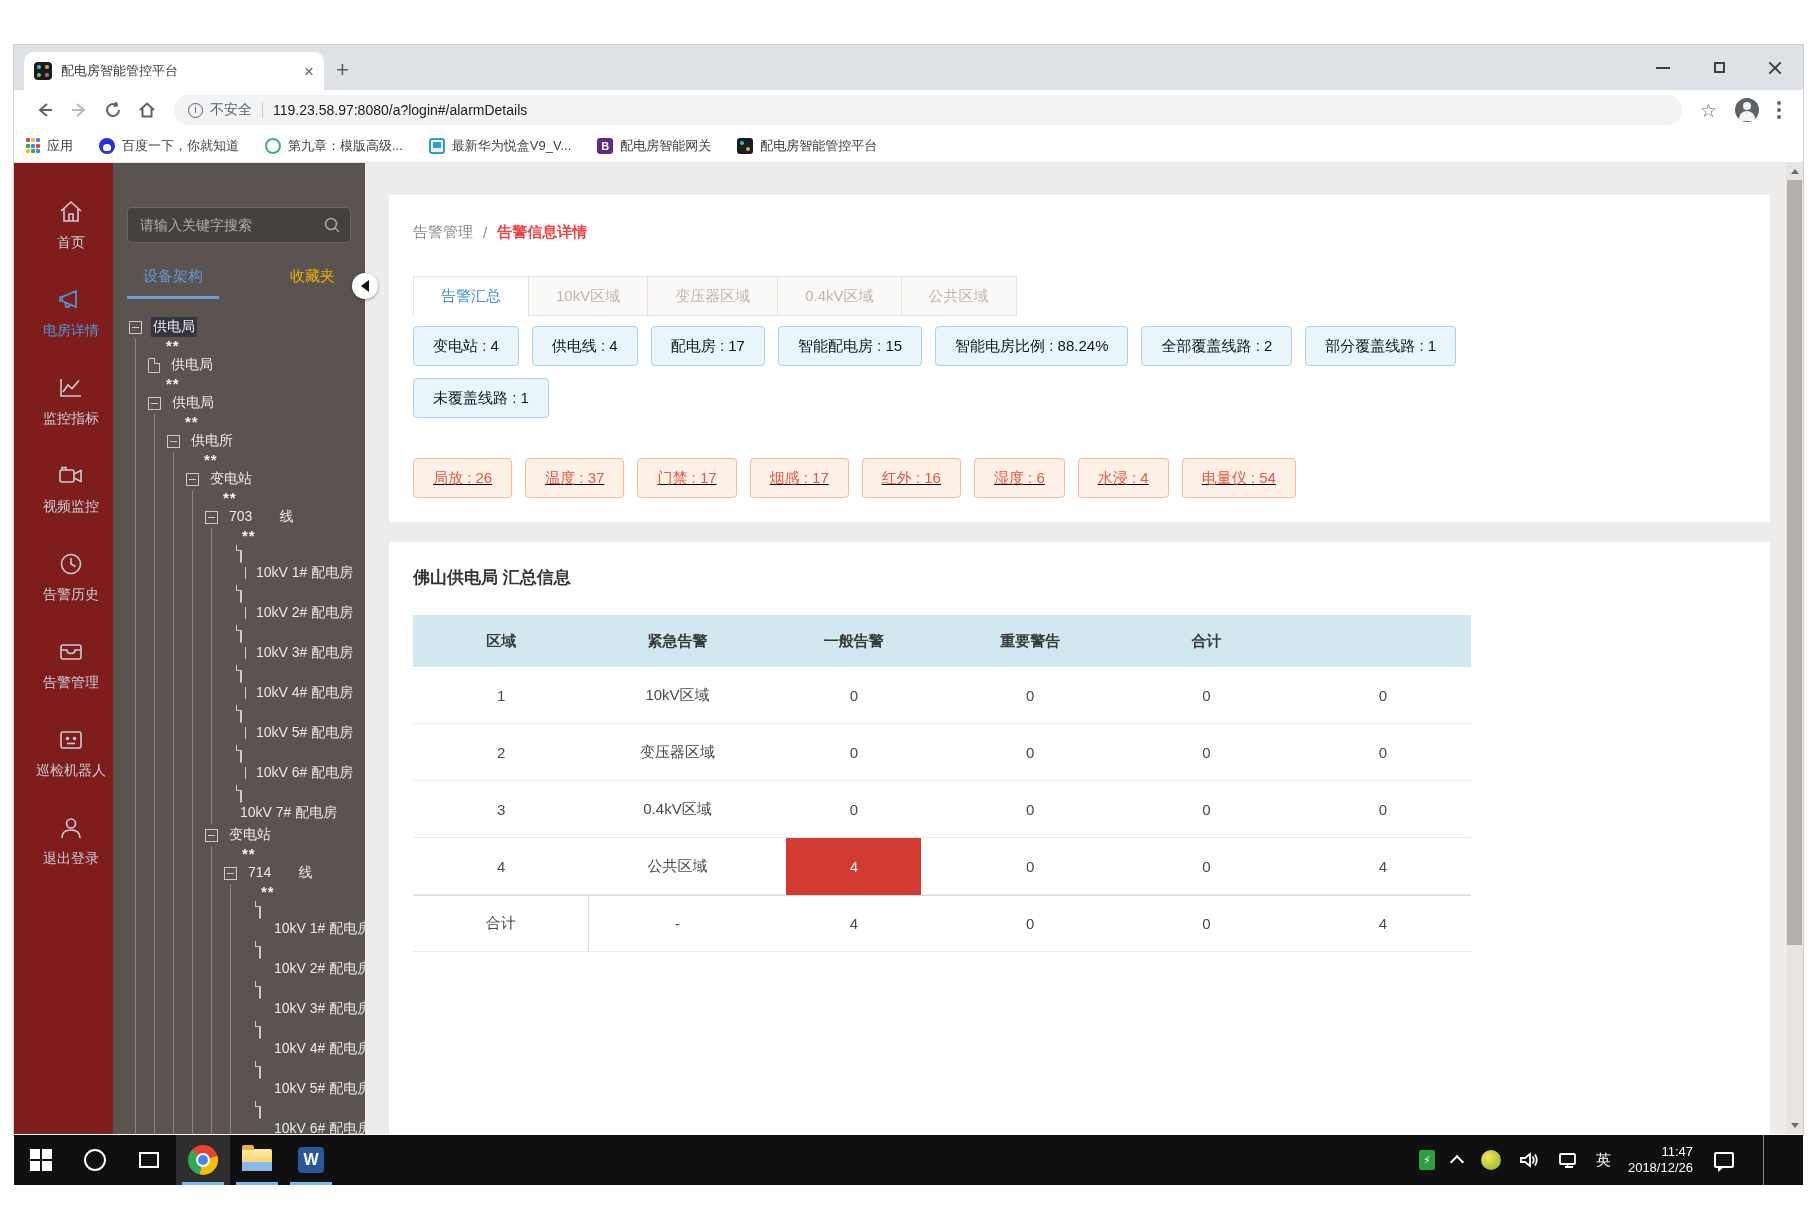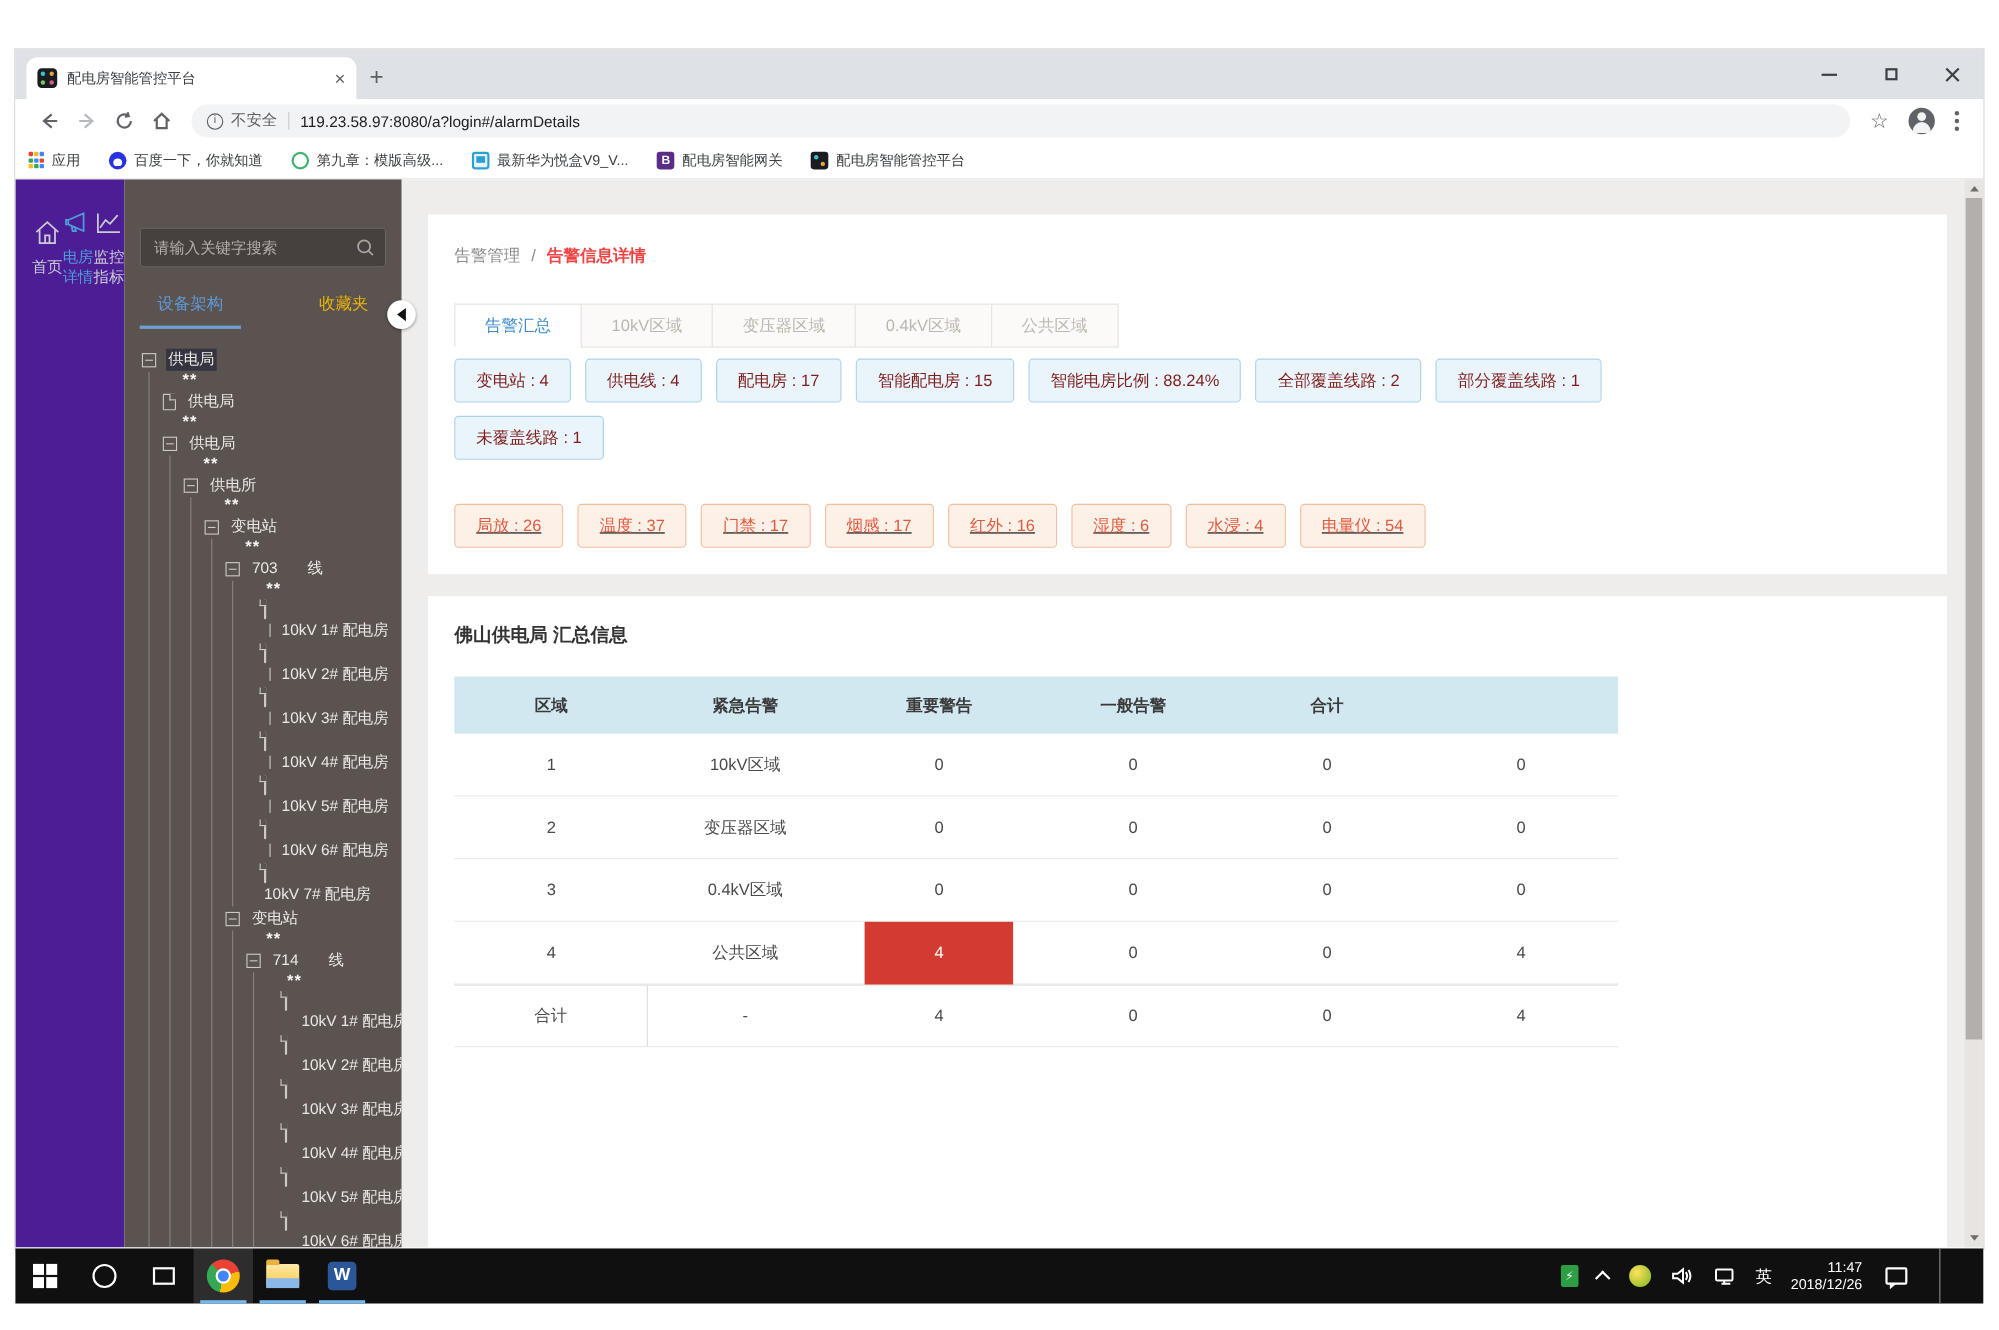--- a/index.html
+++ b/index.html
@@ -59,21 +59,21 @@
   .bm-tv::before{content:"";position:absolute;left:2px;top:2px;width:8px;height:6px;background:#2e9fd4;}
   .bm-b{background:#5b2d86;color:#fff;font-size:11px;font-weight:bold;text-align:center;line-height:16px;}
   .bm-atom{background:#1b1c20;}
   .bm-atom::before{content:"";position:absolute;left:3px;top:3px;width:4px;height:4px;border-radius:50%;background:#39c2d7;}
   .bm-atom::after{content:"";position:absolute;right:3px;bottom:3px;width:4px;height:4px;border-radius:50%;background:#e7a43a;}
 
   
   .page{position:relative;height:971px;display:flex;overflow:hidden;background:#efedeb;}
 
   
-  .sidebar{width:99px;background:#4c1d95;flex:0 0 auto;padding-top:18px;display:flex;padding-left:15px;}
+  .sidebar{width:99px;background:#7f1d1d;flex:0 0 auto;padding-top:18px;display:flex;flex-direction:column;padding-left:15px;}
   .side-item{height:88px;display:flex;flex-direction:column;align-items:center;justify-content:center;gap:8px;color:#c9ccd6;font-size:14px;}
   .side-item svg{stroke:#c9ccd6;fill:none;stroke-width:1.6;}
   .side-item.active{color:#4d9bd8;}
   .side-item.active svg{stroke:#4d9bd8;}
 
   
   .tree{width:252px;background:#5a534f;flex:0 0 auto;position:relative;padding:44px 0 0 0;overflow:hidden;color:#ece8e5;}
   .tsearch{position:relative;margin:0 14px;}
   .tsearch input{width:100%;height:36px;background:#46413e;border:1px solid #6b6461;border-radius:4px;color:#d8d3cf;font-size:14px;padding:0 34px 0 12px;outline:none;}
   .tsearch input::placeholder{color:#b3ada8;}
@@ -104,21 +104,21 @@
   .main{flex:1;position:relative;padding:32px 16px 0 24px;overflow:hidden;}
   .card{background:#fff;}
   .card1{padding:28px 24px 24px 24px;}
   .crumb{font-size:15px;color:#8c8c8c;display:flex;gap:10px;align-items:center;}
   .crumb .cur{color:#ef4444;font-weight:bold;}
   .mtabs{display:flex;margin-top:34px;}
   .mtab{height:40px;padding:0 27px;display:flex;align-items:center;border:1px solid #e6e3e0;margin-right:-1px;background:#fbfaf8;color:#bcb6b0;font-size:15px;}
   .mtab.active{background:#fff;color:#3e8dcb;border-bottom-color:#fff;}
   .statrow{display:flex;flex-wrap:wrap;margin-top:10px;}
   .stat{height:40px;display:flex;align-items:center;padding:0 19px;border-radius:4px;font-size:15px;margin:0 13px 0 0;white-space:pre;}
-  .stat.blue{background:#e9f5fb;border:1px solid #abd2e8;color:#7f1d1d;}
+  .stat.blue{background:#e9f5fb;border:1px solid #abd2e8;color:#0f172a;}
   .stat.orange{background:#fdf0e7;border:1px solid #f3bd9e;color:#e15a40;}
   .row2{margin-top:12px;}
   .orangerow{margin-top:40px;text-decoration:underline;}
   .card2{margin-top:20px;height:650px;padding:24px;}
   .sumtitle{font-size:17px;font-weight:bold;color:#333;}
   .table{margin-top:26px;width:1058px;}
   .trow{display:grid;grid-template-columns:repeat(6,176.33px);}
   .thead{background:#d2e8f1;height:52px;}
   .thead .cell{font-weight:bold;color:#3a3a3a;font-size:15px;}
   .cell{display:flex;align-items:center;justify-content:center;font-size:15px;color:#4a4a4a;height:100%;}
@@ -457,22 +457,22 @@
             <span class="stat orange">电量仪 : 54</span>
           </div>
         </section>
 
         <section class="card card2">
           <div class="sumtitle">佛山供电局 汇总信息</div>
           <div class="table">
             <div class="trow thead">
               <span class="cell">区域</span>
               <span class="cell">紧急告警</span>
+              <span class="cell">一般告警</span>
               <span class="cell">重要警告</span>
-              <span class="cell">一般告警</span>
               <span class="cell">合计</span>
             </div>
             <div class="trow tbody-row">
               <span class="cell">1</span>
               <span class="cell">10kV区域</span>
               <span class="cell">0</span>
               <span class="cell">0</span>
               <span class="cell">0</span>
               <span class="cell">0</span>
             </div>

